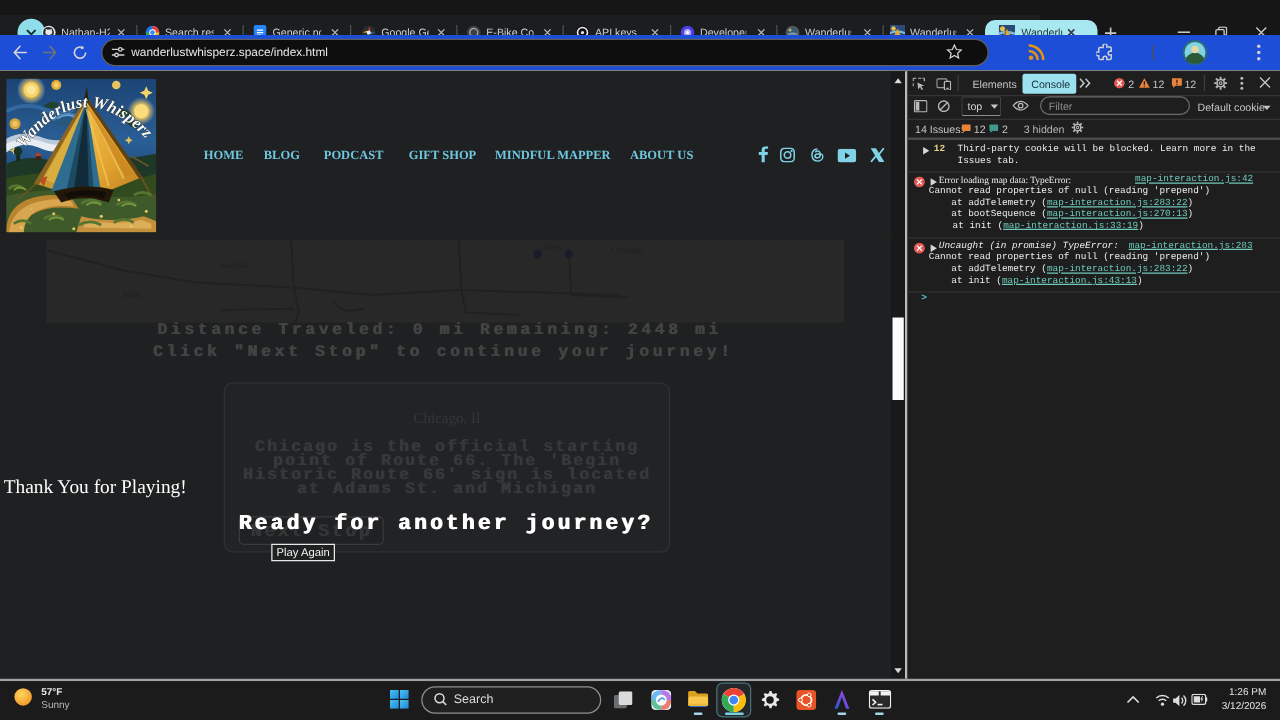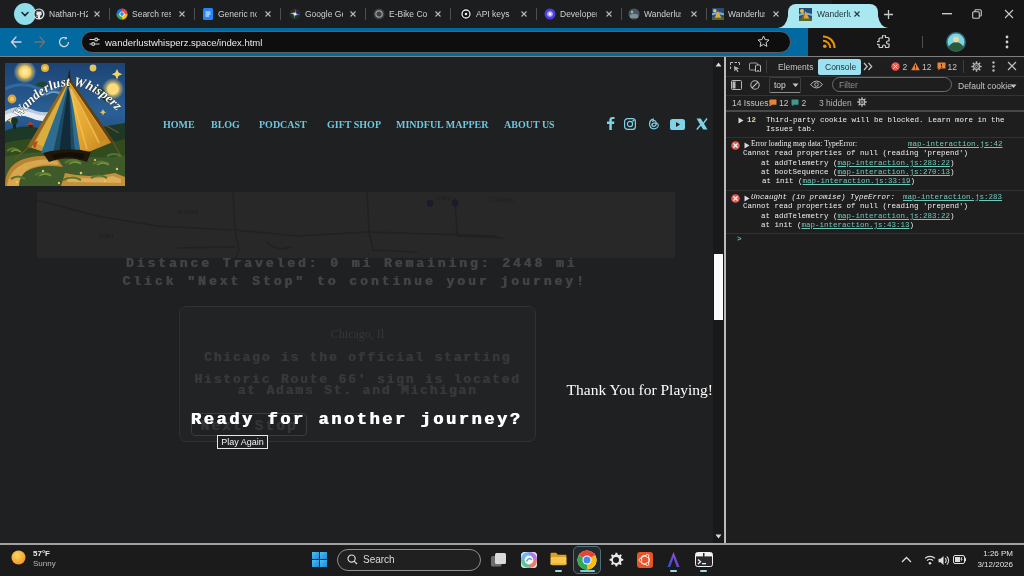--- a/index.html
+++ b/index.html
@@ -1,20 +1,20 @@
 <!DOCTYPE html>
 <html><head>
 <meta charset="utf-8">
 <style>
   * { margin:0; padding:0; box-sizing:border-box; }
   html,body { width:1024px; height:576px; overflow:hidden; background:#161616; }
   body { font-family:"Liberation Sans", sans-serif; position:relative; }
   .abs { position:absolute; }
-  #tabstrip { left:0; top:0; width:832px; height:28px; background:#1c1d1e; }
-  #toolbar { left:0; top:28px; width:808px; height:28px; background:#0369a1; }
+  #tabstrip { left:0; top:12px; width:832px; height:28px; background:#1c1d1e; }
+  #toolbar { left:0; top:28px; width:1024px; height:28px; background:#1d4ed8; }
   #topline { left:0; top:56px; width:1024px; height:1px; background:#7d7f80; }
   #page { left:0; top:57px; width:713px; height:486px; background:#1f2021; overflow:hidden; }
   #scrollcol { left:713px; top:57px; width:11px; height:486px; background:#191919; }
   #divider { left:724px; top:57px; width:2px; height:486px; background:#b9babb; }
   #devtools { left:726px; top:57px; width:298px; height:486px; background:#1e1e1f; }
   #bottomline { left:0; top:543px; width:1024px; height:2px; background:#9fa1a2; }
   #taskbar { left:0; top:545px; width:1024px; height:31px; background:#1b1b1c; }
   .tabtitle { font-size:8.5px; color:#cfd1d2; white-space:nowrap; overflow:hidden; }
   .sep { width:1px; height:12px; background:#4d4f50; top:8px; }
   .tabx { color:#c9cbcc; font-size:9px; line-height:9px; }
@@ -365,26 +365,27 @@
     <text x="452" y="10" font-size="7" fill="#202020">Chicago</text>
     <text x="140" y="22" font-size="7" fill="#202020">Aurora</text>
   </svg>
 
   <div class="abs dimmono" style="left:-5px;top:199px;width:713px;font-size:13px;letter-spacing:2.95px;">Distance Traveled: 0 mi Remaining: 2448 mi</div>
   <div class="abs dimmono" style="left:-2px;top:217px;width:713px;font-size:13px;letter-spacing:3.0px;">Click "Next Stop" to continue your journey!</div>
 
   <div class="abs" style="left:179px;top:249px;width:357px;height:136px;background:#222324;border:1px solid #303132;border-radius:7px;"></div>
   <div class="abs" style="left:179px;top:270px;width:357px;text-align:center;font-family:'Liberation Serif',serif;font-size:12px;color:#34383a;">Chicago, Il</div>
   <div class="abs dimmono2" style="left:179px;top:295px;">Chicago is the official starting</div>
+  <div class="abs dimmono2" style="left:179px;top:306px;">point of Route 66. The 'Begin</div>
   <div class="abs dimmono2" style="left:179px;top:317px;">Historic Route 66' sign is located</div>
   <div class="abs dimmono2" style="left:179px;top:328px;">at Adams St. and Michigan</div>
   <div class="abs" style="left:191px;top:356px;width:116px;height:23px;border:1px solid #3a3b3c;border-radius:4px;background:#202122;"></div>
   <div class="abs" style="left:191px;top:361px;width:116px;text-align:center;font-family:'Liberation Mono',monospace;font-weight:bold;font-size:14.5px;letter-spacing:2.1px;color:#343536;text-shadow:0.7px 0 0 #343536;">Next Stop</div>
 
-  <div class="abs" style="left:0;top:324px;width:713px;text-align:right;font-family:'Liberation Serif',serif;font-size:15.5px;color:#fdfdfd;"><span style="margin-left:3px;">Thank You for Playing!</span></div>
+  <div class="abs" style="left:0;top:324px;width:713px;text-align:left;font-family:'Liberation Serif',serif;font-size:15.5px;color:#fdfdfd;"><span style="margin-left:3px;">Thank You for Playing!</span></div>
   <div class="abs" style="left:0;top:353px;width:713px;text-align:center;font-family:'Liberation Mono',monospace;font-weight:bold;font-size:17px;letter-spacing:2.55px;color:#ffffff;text-shadow:0.8px 0 0 #fff;">Ready for another journey?</div>
   <div class="abs" style="left:217px;top:378px;width:51px;height:14px;border:1px solid #e8e8e8;background:#1f2021;"></div>
   <div class="abs" style="left:217px;top:380px;width:51px;text-align:center;font-size:9px;color:#f2f2f2;">Play Again</div>
 </div>
 <div class="abs" id="scrollcol">
   <svg class="abs" style="left:2px;top:5px;" width="7" height="5" viewBox="0 0 7 5">
       <path d="M3.5 0.5 L6.5 4.5 L0.5 4.5 Z" fill="#dadada"></path>
     </svg>
   <div class="abs" style="left:0.5px;top:197px;width:9px;height:66px;background:#fbfbfb;"></div>
   <svg class="abs" style="left:2px;top:477px;" width="7" height="5" viewBox="0 0 7 5">

